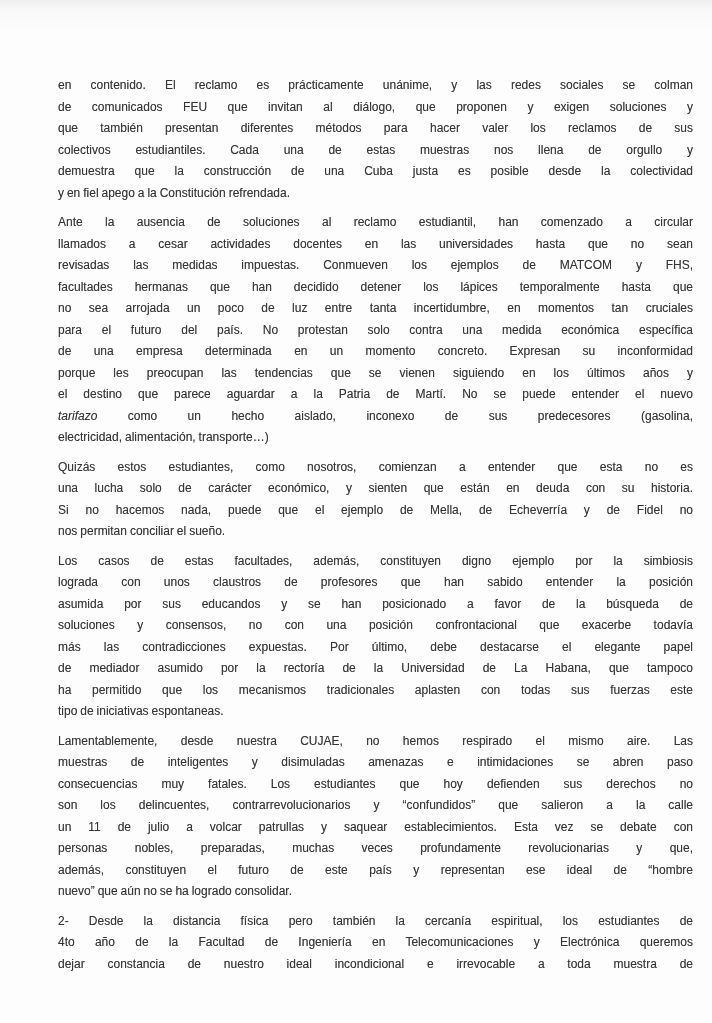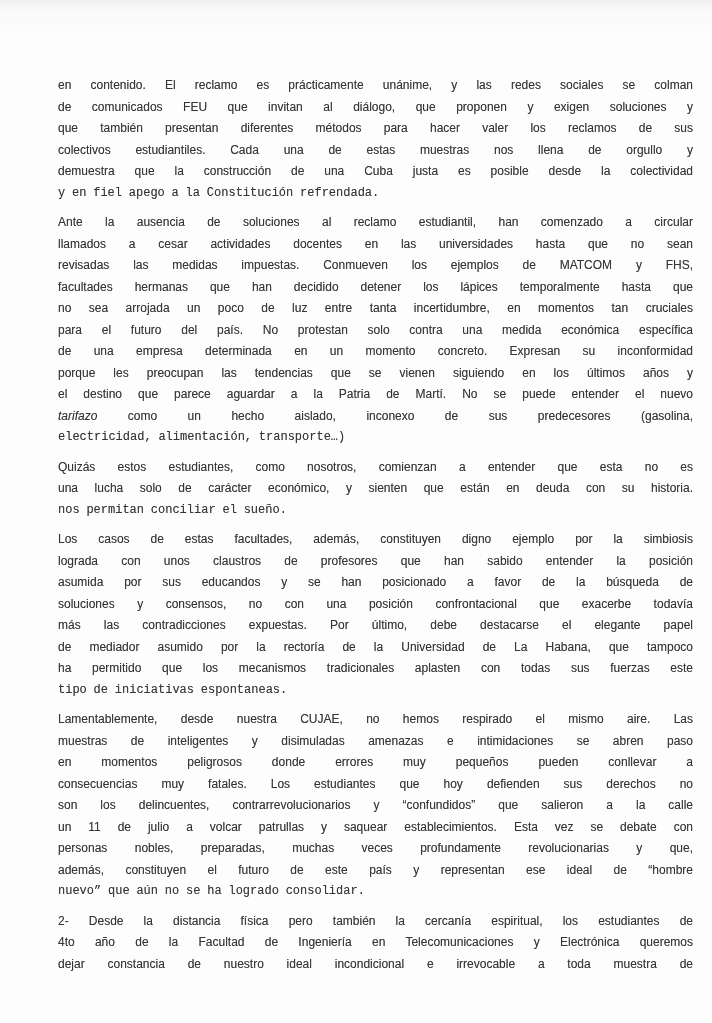--- a/index.html
+++ b/index.html
@@ -29,21 +29,20 @@
   }
   .paragraph {
     margin: 0 0 8px 0;
   }
   .line {
     text-align: justify;
     text-align-last: justify;
   }
   .line.last {
     text-align-last: left;
-    font-family: Liberation Mono, monospace;
   }
   .line i {
   }
 </style>
 </head>
 <body>
 
 <div class="page">
   <div class="doc">
       <div class="paragraph">
@@ -63,36 +62,36 @@
         <div class="line"><span>para el futuro del país. No protestan solo contra una medida económica específica</span></div>
         <div class="line"><span>de una empresa determinada en un momento concreto. Expresan su inconformidad</span></div>
         <div class="line"><span>porque les preocupan las tendencias que se vienen siguiendo en los últimos años y</span></div>
         <div class="line"><span>el destino que parece aguardar a la Patria de Martí. No se puede entender el nuevo</span></div>
         <div class="line"><i>tarifazo</i><span> como un hecho aislado, inconexo de sus predecesores (gasolina,</span></div>
         <div class="line last"><span>electricidad, alimentación, transporte…)</span></div>
       </div>
       <div class="paragraph">
         <div class="line"><span>Quizás estos estudiantes, como nosotros, comienzan a entender que esta no es</span></div>
         <div class="line"><span>una lucha solo de carácter económico, y sienten que están en deuda con su historia.</span></div>
+        <div class="line"><span>Si no hacemos nada, puede que el ejemplo de Mella, de Echeverría y de Fidel no</span></div>
         <div class="line last"><span>nos permitan conciliar el sueño.</span></div>
       </div>
       <div class="paragraph">
         <div class="line"><span>Los casos de estas facultades, además, constituyen digno ejemplo por la simbiosis</span></div>
         <div class="line"><span>lograda con unos claustros de profesores que han sabido entender la posición</span></div>
         <div class="line"><span>asumida por sus educandos y se han posicionado a favor de la búsqueda de</span></div>
         <div class="line"><span>soluciones y consensos, no con una posición confrontacional que exacerbe todavía</span></div>
         <div class="line"><span>más las contradicciones expuestas. Por último, debe destacarse el elegante papel</span></div>
         <div class="line"><span>de mediador asumido por la rectoría de la Universidad de La Habana, que tampoco</span></div>
         <div class="line"><span>ha permitido que los mecanismos tradicionales aplasten con todas sus fuerzas este</span></div>
         <div class="line last"><span>tipo de iniciativas espontaneas.</span></div>
       </div>
       <div class="paragraph">
         <div class="line"><span>Lamentablemente, desde nuestra CUJAE, no hemos respirado el mismo aire. Las</span></div>
         <div class="line"><span>muestras de inteligentes y disimuladas amenazas e intimidaciones se abren paso</span></div>
-        <div class="line"><span>en momentos peligrosos donde errores muy pequeños pueden conllevar a</span></div>
         <div class="line"><span>consecuencias muy fatales. Los estudiantes que hoy defienden sus derechos no</span></div>
         <div class="line"><span>son los delincuentes, contrarrevolucionarios y “confundidos” que salieron a la calle</span></div>
         <div class="line"><span>un 11 de julio a volcar patrullas y saquear establecimientos. Esta vez se debate con</span></div>
         <div class="line"><span>personas nobles, preparadas, muchas veces profundamente revolucionarias y que,</span></div>
         <div class="line"><span>además, constituyen el futuro de este país y representan ese ideal de “hombre</span></div>
         <div class="line last"><span>nuevo” que aún no se ha logrado consolidar.</span></div>
       </div>
       <div class="paragraph">
         <div class="line"><span>2- Desde la distancia física pero también la cercanía espiritual, los estudiantes de</span></div>
         <div class="line"><span>4to año de la Facultad de Ingeniería en Telecomunicaciones y Electrónica queremos</span></div>

